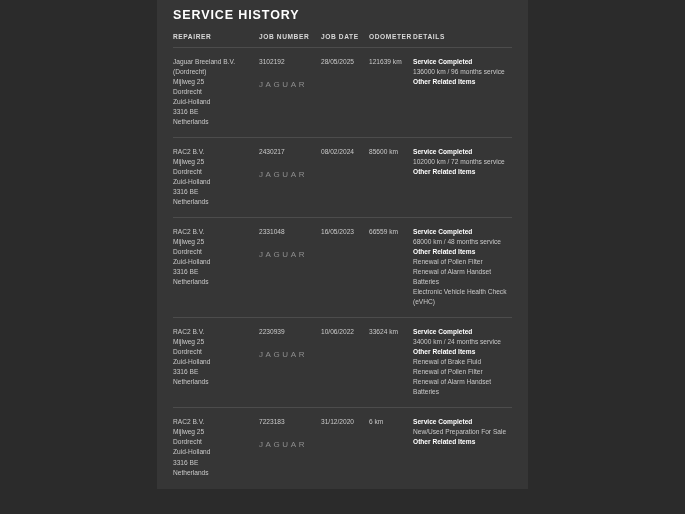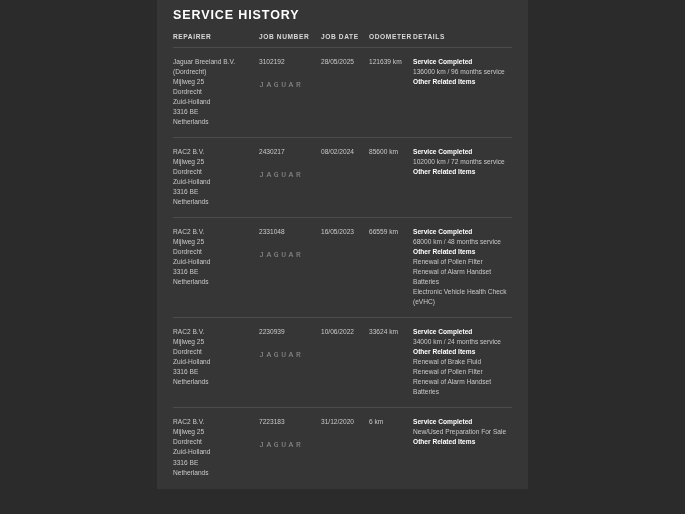--- a/index.html
+++ b/index.html
@@ -71,21 +71,21 @@
     border-bottom: none;
   }
   .repairer-line {
     display: block;
     color: #c9c9c9;
   }
   .jaguar-mark {
     display: block;
     margin-top: 12px;
     color: #8f8f8f;
-    font-family: Liberation Mono, monospace;
+    font-family: Liberation Sans, sans-serif;
     font-size: 8px;
     letter-spacing: 2.6px;
     white-space: nowrap;
   }
   .job-number, .job-date, .odometer {
     color: #c9c9c9;
   }
   .status {
     display: block;
     color: #ffffff;

